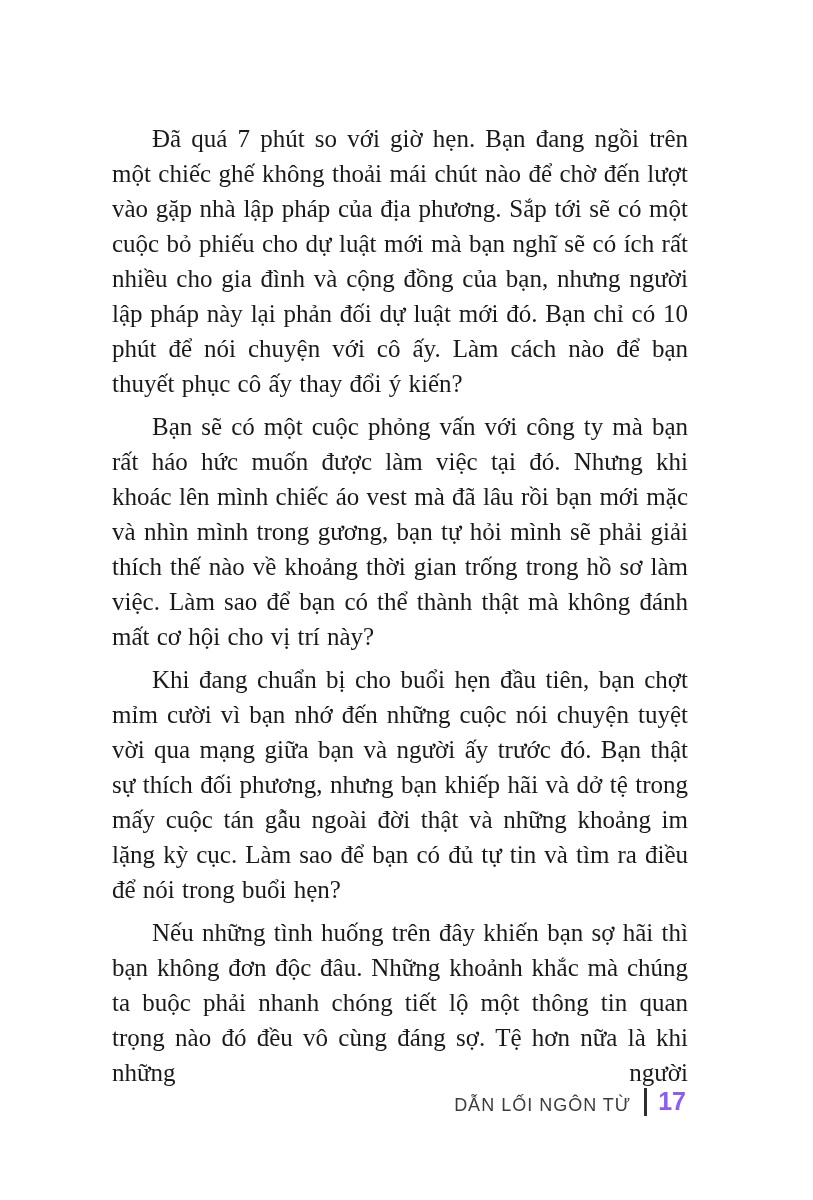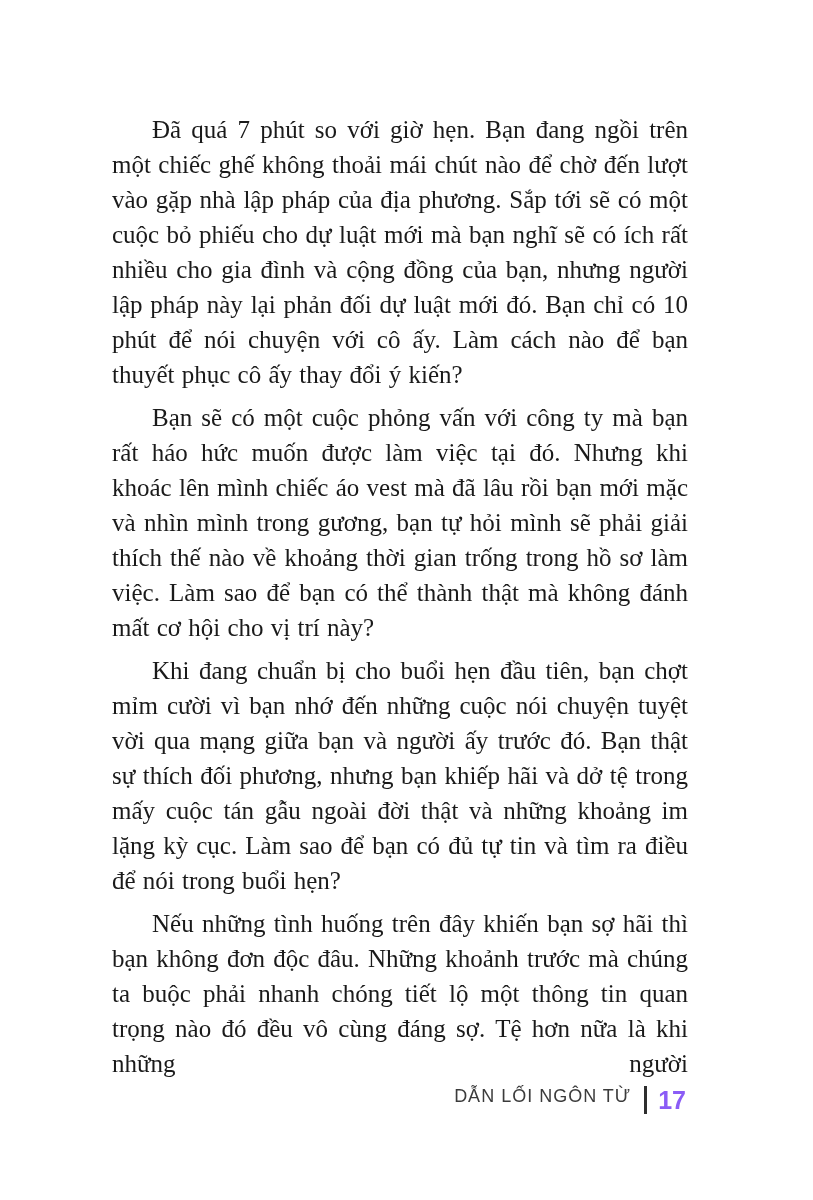--- a/index.html
+++ b/index.html
@@ -10,21 +10,21 @@
   .page {
     position: relative;
     width: 813px;
     height: 1200px;
     background: #ffffff;
     overflow: hidden;
   }
   .text-block {
     position: absolute;
     left: 112px;
-    top: 112px;
+    top: 121px;
     width: 576px;
   }
   .text-block p {
     margin: 0 0 8px 0;
     font-family: "Liberation Serif", "DejaVu Serif", serif;
     font-size: 25px;
     line-height: 35px;
     color: #1a1a1a;
     text-align: justify;
     text-indent: 40px;
@@ -32,21 +32,21 @@
   }
   .text-block p.continued {
     text-align-last: justify;
   }
   .page-footer {
     position: absolute;
     top: 1086px;
     right: 127px;
     height: 30px;
     display: flex;
-    align-items: flex-start;
+    align-items: flex-end;
     margin-left: 8px;
   }
   .footer-title {
     font-family: "Liberation Sans", "DejaVu Sans", sans-serif;
     font-size: 18px;
     letter-spacing: 1px;
     color: #3b3b3b;
     white-space: nowrap;
   }
   .footer-divider {
@@ -65,21 +65,21 @@
 </style>
 </head>
 <body>
 
 <div class="page">
 
   <main class="text-block">
     <p>Đã quá 7 phút so với giờ hẹn. Bạn đang ngồi trên một chiếc ghế không thoải mái chút nào để chờ đến lượt vào gặp nhà lập pháp của địa phương. Sắp tới sẽ có một cuộc bỏ phiếu cho dự luật mới mà bạn nghĩ sẽ có ích rất nhiều cho gia đình và cộng đồng của bạn, nhưng người lập pháp này lại phản đối dự luật mới đó. Bạn chỉ có 10 phút để nói chuyện với cô ấy. Làm cách nào để bạn thuyết phục cô ấy thay đổi ý kiến?</p>
     <p>Bạn sẽ có một cuộc phỏng vấn với công ty mà bạn rất háo hức muốn được làm việc tại đó. Nhưng khi khoác lên mình chiếc áo vest mà đã lâu rồi bạn mới mặc và nhìn mình trong gương, bạn tự hỏi mình sẽ phải giải thích thế nào về khoảng thời gian trống trong hồ sơ làm việc. Làm sao để bạn có thể thành thật mà không đánh mất cơ hội cho vị trí này?</p>
     <p>Khi đang chuẩn bị cho buổi hẹn đầu tiên, bạn chợt mỉm cười vì bạn nhớ đến những cuộc nói chuyện tuyệt vời qua mạng giữa bạn và người ấy trước đó. Bạn thật sự thích đối phương, nhưng bạn khiếp hãi và dở tệ trong mấy cuộc tán gẫu ngoài đời thật và những khoảng im lặng kỳ cục. Làm sao để bạn có đủ tự tin và tìm ra điều để nói trong buổi hẹn?</p>
-    <p class="continued">Nếu những tình huống trên đây khiến bạn sợ hãi thì bạn không đơn độc đâu. Những khoảnh trước mà chúng ta buộc phải nhanh chóng tiết lộ một thông tin quan trọng nào đó đều vô cùng đáng sợ. Tệ hơn nữa là khi những người</p>
+    <p class="continued">Nếu những tình huống trên đây khiến bạn sợ hãi thì bạn không đơn độc đâu. Những khoảnh khắc mà chúng ta buộc phải nhanh chóng tiết lộ một thông tin quan trọng nào đó đều vô cùng đáng sợ. Tệ hơn nữa là khi những người</p>
   </main>
 
   <footer class="page-footer">
     <span class="footer-title">DẪN LỐI NGÔN TỪ</span>
     <span class="footer-divider"></span>
     <span class="footer-page-number">17</span>
   </footer>
 
 </div>
 

